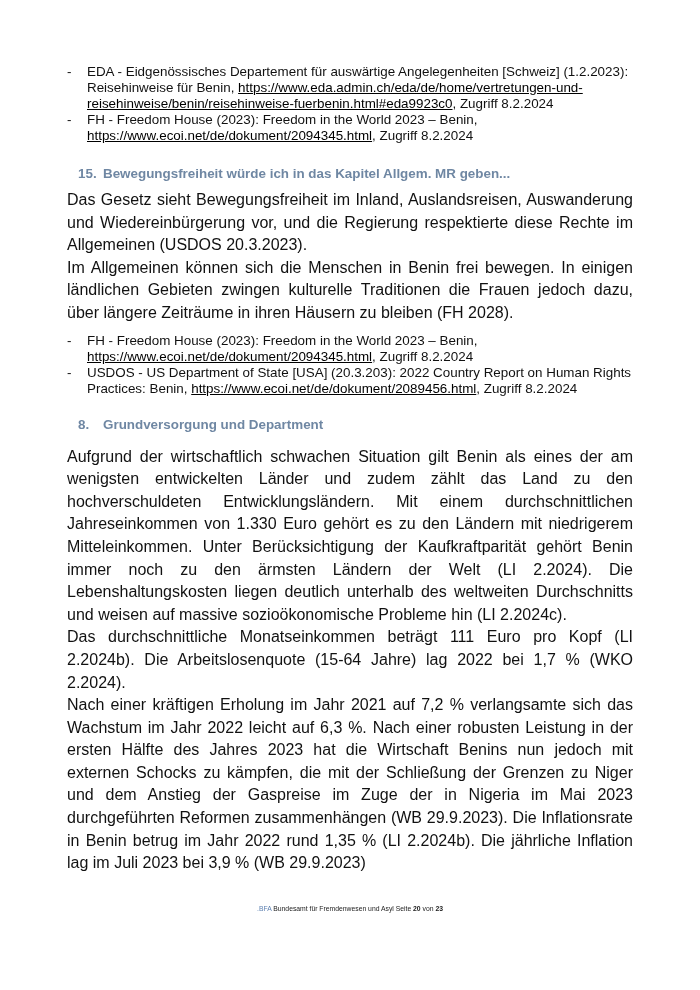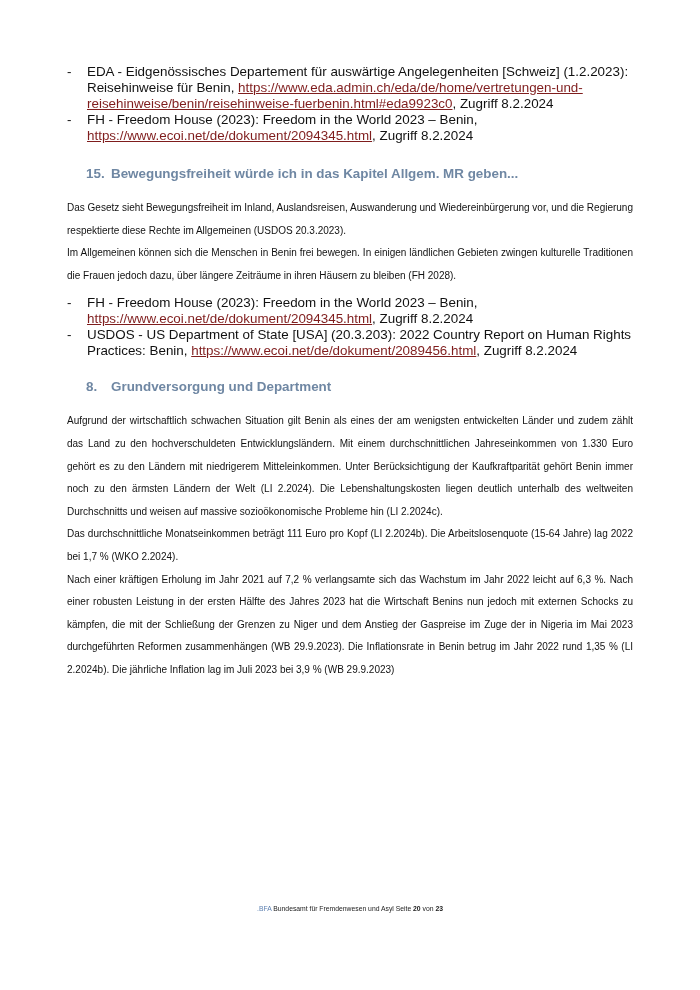--- a/index.html
+++ b/index.html
@@ -1,25 +1,25 @@
 <!DOCTYPE html>
 <html><head>
 <meta charset="utf-8">
 <style>
   html, body { margin: 0; padding: 0; background: #ffffff; }
   body { width: 700px; height: 990px; position: relative; overflow: hidden;
          font-family: "Liberation Sans", sans-serif; color: #111; }
   .page { position: absolute; left: 67px; top: 64px; width: 566px; }
-  a { color: #7f1d1d; text-decoration: underline; }
+  a { color: #000000; text-decoration: underline; }
   ul.src { list-style: none; margin: 0; padding: 0; font-size: 13.4px; line-height: 16px; }
   ul.src li { position: relative; padding-left: 20px; margin: 0; }
   ul.src li .dash { position: absolute; left: 0; top: 0; }
-  h2 { font-size: 13.4px; font-weight: bold; color: #6f87a3; margin: 16px; padding-left: 3px; }
+  h2 { font-size: 13.4px; font-weight: bold; color: #6f87a3; margin: 8px; padding-left: 3px; }
   h2 .num { display: inline-block; width: 25px; }
-  p.body { font-size: 10px; line-height: 22.6px; text-align: justify; margin: 0;
+  p.body { font-size: 16px; line-height: 22.6px; text-align: justify; margin: 0;
            text-align-last: left; }
   .quellen { font-size: 13.4px; text-decoration: underline; margin: 0; line-height: 16px; }
   .footer { position: absolute; top: 905px; left: 0; width: 700px; text-align: center;
             font-size: 6.8px; color: #222; }
   .footer .bfa { color: #5b7fb0; }
   .footer b { font-weight: bold; }
 </style>
 </head>
 <body>
 

